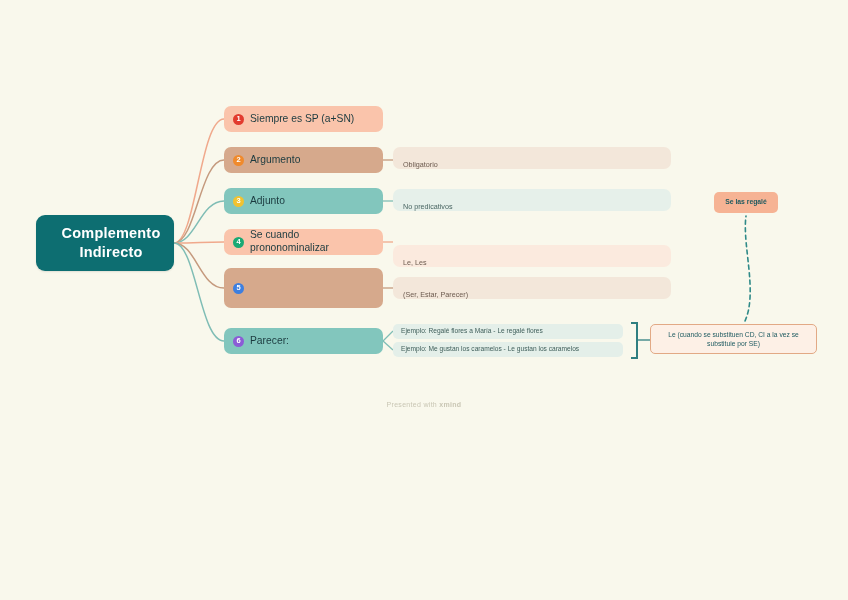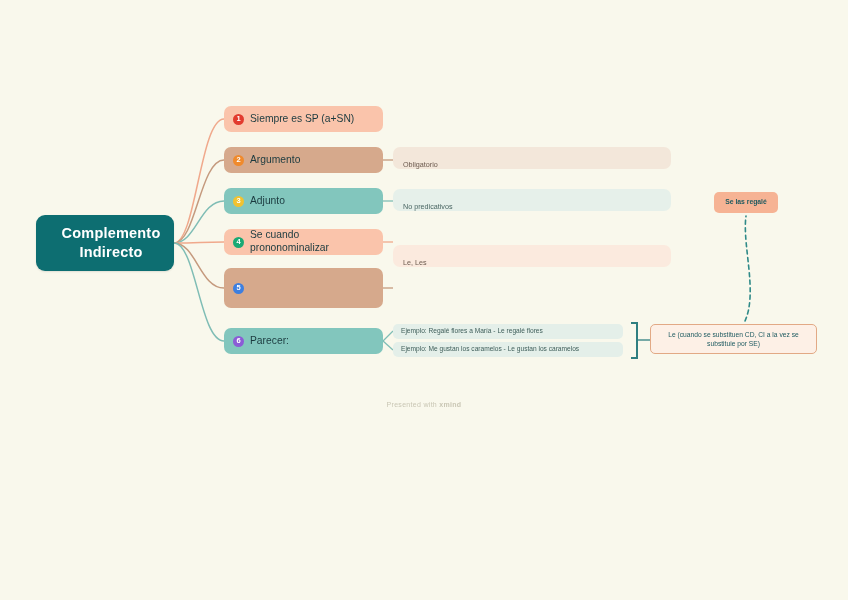--- a/index.html
+++ b/index.html
@@ -233,20 +233,23 @@
     <span class="num" style="background:#19a974;">4</span>
     <span class="btext">Se cuando prononominalizar</span>
   </div>
   <div class="node detail" id="detail-4" style="top:234px;height:22px;background:#fbeade;margin-top:11px;">
     <span class="dtext">Le, Les</span>
   </div>
 
   <div class="node branch" id="branch-5" style="top:268px;height:40px;background:#d6a98c;">
     <span class="num" style="background:#3d7fe0;">5</span>
   </div>
+  <div class="node detail" id="detail-5" style="top:277px;height:22px;background:#f3e7da;">
+    <span class="dtext">(Ser, Estar, Parecer)</span>
+  </div>
 
   <div class="node branch" id="branch-6" style="top:328px;height:26px;background:#82c6bd;">
     <span class="num" style="background:#8b5cd6;">6</span>
     <span class="btext">Parecer:</span>
   </div>
 
   <div class="node example" id="example-1" style="top:324px;">
     <span class="etext">Ejemplo: Regalé flores a María - Le regalé flores</span>
   </div>
   <div class="node example" id="example-2" style="top:342px;">

